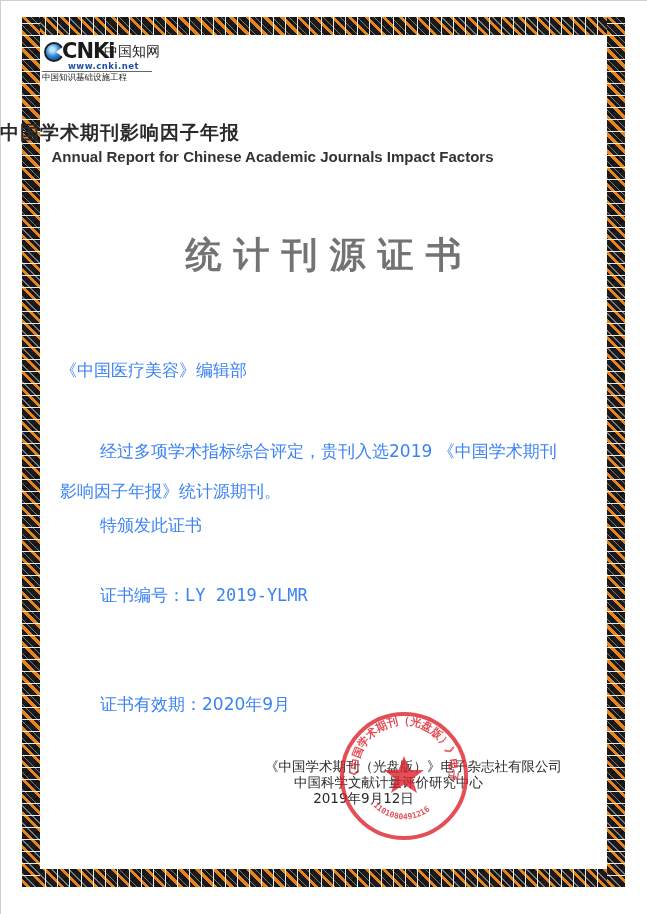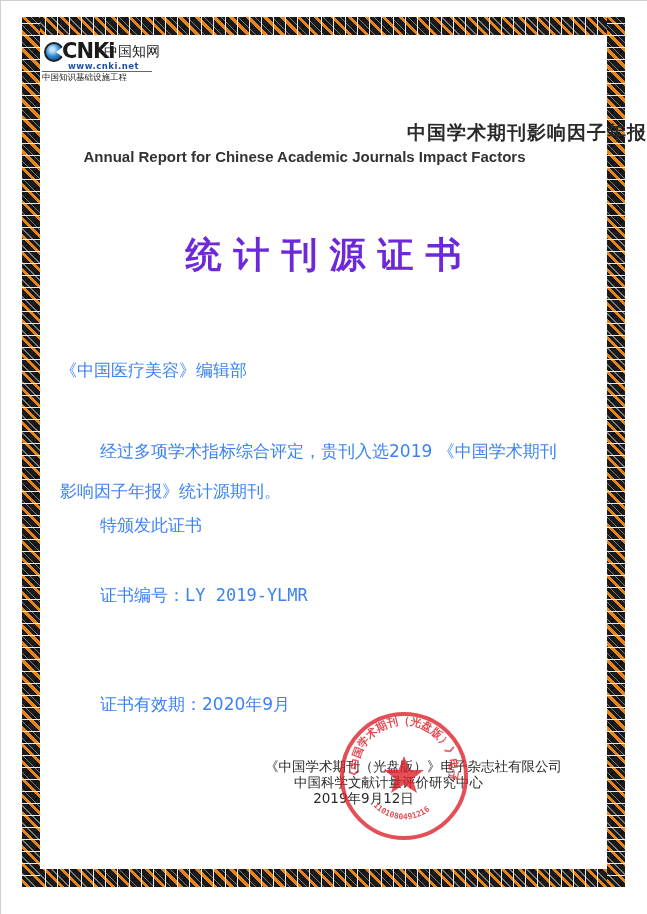--- a/index.html
+++ b/index.html
@@ -113,45 +113,44 @@
     font-weight: normal;
     color: #222;
     white-space: nowrap;
   }
 
   
   .report-title-cn {
     position: absolute;
     left: 0; width: 647px;
     top: 120px;
-    text-align: right;
+    text-align: left;
     font-size: 19px;
     font-weight: bold;
     color: #2a2a2a;
     letter-spacing: 1px;
   }
   .report-title-en {
     position: absolute;
     left: 0; width: 545px;
     top: 148px;
     text-align: center;
     font-family: "Liberation Sans", sans-serif;
     font-size: 15px;
     font-weight: bold;
     color: #333;
-    padding-left: 32px;
   }
   .cert-title {
     position: absolute;
     left: 0; width: 647px;
     top: 231px;
     text-align: center;
     font-size: 36px;
     font-weight: bold;
-    color: #6d28d9;
+    color: #737373;
     letter-spacing: 12px;
     text-indent: 12px;
   }
 
   
   .body-text {
     position: absolute;
     font-size: 17px;
     color: #3b82f6;
     white-space: nowrap;

